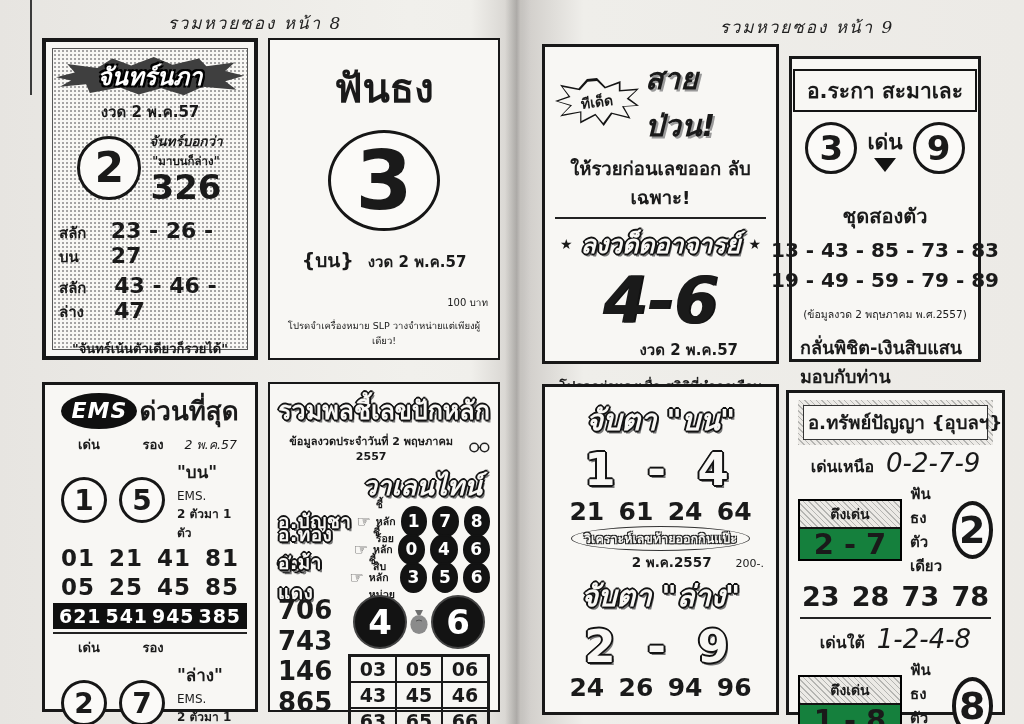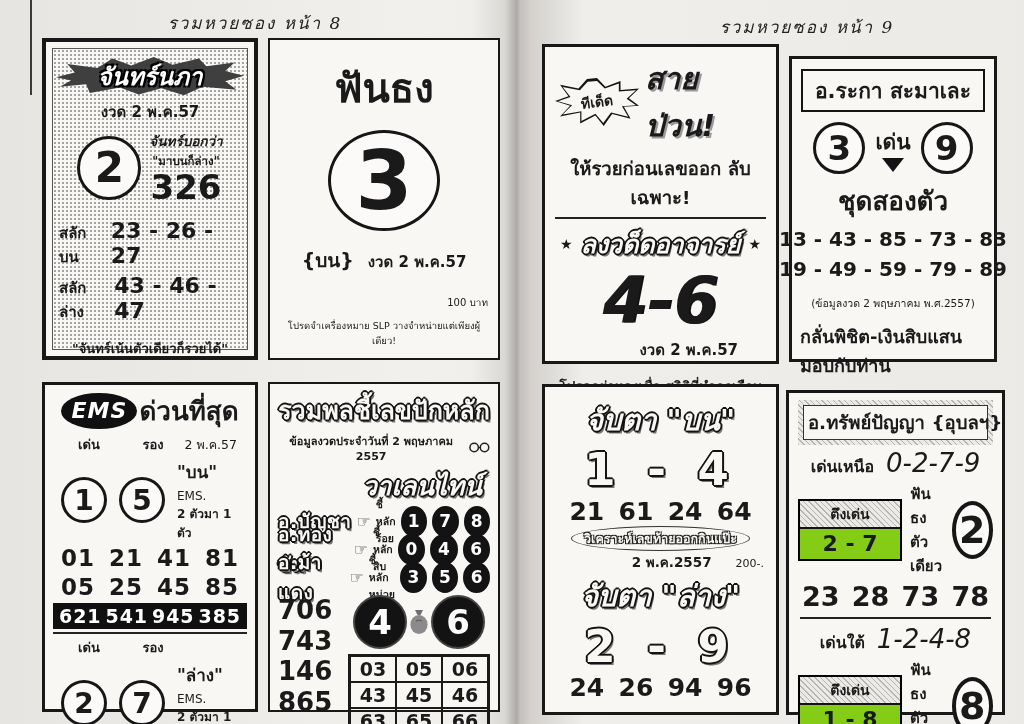--- a/index.html
+++ b/index.html
@@ -68,21 +68,21 @@
   .p5{left:542px;top:44px;width:237px;height:320px;padding:8px 10px;display:flex;
       flex-direction:column;align-items:center;gap:5px;}
   .badge{width:84px;height:48px;position:relative;flex:none;}
   .badge .s1,.badge .s2{position:absolute;clip-path:polygon(50% 0%,60% 18%,78% 6%,78% 25%,100% 22%,88% 42%,100% 58%,82% 60%,90% 85%,68% 75%,58% 100%,48% 78%,30% 95%,30% 72%,6% 80%,18% 58%,0% 48%,16% 38%,6% 14%,28% 22%,38% 2%);}
   .badge .s1{inset:0;background:#151515;}
   .badge .s2{inset:3px;background:#f8f7f4;}
   .badge .txt{position:absolute;inset:0;display:flex;align-items:center;justify-content:center;
       font-weight:bold;font-size:14px;transform:rotate(-7deg);}
 
   
-  .p6{left:789px;top:56px;width:208px;height:306px;padding:10px 8px;display:flex;
+  .p6{left:789px;top:56px;width:192px;height:306px;padding:10px 8px;display:flex;
       flex-direction:column;align-items:center;gap:6px;}
   .tbox{border:2.5px solid #141414;padding:3px 12px;font-weight:bold;font-size:21px;white-space:nowrap;}
   .tri{width:0;height:0;border-left:11px solid transparent;border-right:11px solid transparent;
        border-top:14px solid #131313;}
 
   
   .p7{left:542px;top:384px;width:237px;height:331px;padding:10px 12px;display:flex;
       flex-direction:column;align-items:center;justify-content:space-between;}
   .jrow{display:flex;justify-content:space-between;width:88%;font-weight:bold;font-size:25px;}
   .ovalban{border:1.8px solid #333;border-radius:50%;padding:1px 12px;}
@@ -90,21 +90,21 @@
   
   .p8{left:786px;top:390px;width:219px;height:325px;padding:7px 9px;display:flex;
       flex-direction:column;gap:3px;}
   .hatch{background:repeating-linear-gradient(45deg,#b5b5b2 0,#b5b5b2 1px,#eceae6 1px,#eceae6 4px);}
   .stitle{padding:5px;}
   .stitle .in{background:#f8f7f4;border:1px solid #333;font-weight:bold;font-size:18.5px;
       text-align:center;padding:2px 4px;white-space:nowrap;}
   .denrow{display:flex;align-items:baseline;gap:12px;justify-content:center;}
   .tung{border:2px solid #000000;width:100px;flex:none;}
   .tung .tl{font-weight:bold;font-size:14px;text-align:center;padding:2px 0;}
-  .tung .tp{border-top:2px solid #131313;background:#84cc16;font-weight:bold;font-size:22px;
+  .tung .tp{border-top:2px solid #131313;background:#15803d;font-weight:bold;font-size:29px;
       text-align:center;line-height:30px;}
   .srow{display:flex;justify-content:space-between;padding:0 4px;font-weight:bold;font-size:27px;}
   .boxrow{display:flex;align-items:center;gap:8px;justify-content:space-between;}
 </style>
 </head>
 <body>
 
 <div class="edge-line"></div>
 <div class="fold"></div>
 <div class="hdr l">รวมหวยซอง หน้า 8</div>
@@ -149,21 +149,21 @@
 </section>
 
 <section class="panel p3">
   <div class="row" style="justify-content:center;gap:2px;">
     <span class="emsoval">EMS</span>
     <span class="b" style="font-size:26px;">ด่วนที่สุด</span>
   </div>
   <div class="lblrow">
     <span style="width:52px;text-align:center;">เด่น</span>
     <span style="width:52px;text-align:center;margin-left:12px;">รอง</span>
-    <span style="flex:1;text-align:right;font-weight:normal;font-size:12.5px;">2 พ.ค.57</span>
+    <span style="flex:1;text-align:right;font-weight:normal;font-size:12.5px;font-style:italic;">2 พ.ค.57</span>
   </div>
   <div class="row" style="gap:12px;padding:0 8px;">
     <div class="ring" style="width:46px;height:46px;font-size:28px;">1</div>
     <div class="ring" style="width:46px;height:46px;font-size:28px;">5</div>
     <div class="col" style="flex:1;align-items:center;">
       <span><span class="b" style="font-size:17px;">"บน"</span>
       <span style="font-size:12px;">EMS.</span></span>
       <span class="b" style="font-size:12px;">2 ตัวมา 1 ตัว</span>
     </div>
   </div>
@@ -297,21 +297,21 @@
 <section class="panel p6">
   <div class="tbox">อ.ระกา สะมาเละ</div>
   <div class="row" style="gap:10px;margin-top:4px;">
     <div class="ring" style="width:52px;height:52px;font-size:34px;">3</div>
     <div class="col" style="align-items:center;">
       <span class="b" style="font-size:21px;">เด่น</span>
       <div class="tri"></div>
     </div>
     <div class="ring" style="width:52px;height:52px;font-size:34px;">9</div>
   </div>
-  <div class="b" style="font-size:26px;">ชุดสองตัว</div>
+  <div class="b" style="font-size:20px;margin-top:20px;">ชุดสองตัว</div>
   <div class="b" style="font-size:20px;white-space:nowrap;">13 - 43 - 85 - 73 - 83</div>
   <div class="b" style="font-size:20px;white-space:nowrap;">19 - 49 - 59 - 79 - 89</div>
   <div style="font-size:10.5px;margin-top:8px;">(ข้อมูลงวด 2 พฤษภาคม  พ.ศ.2557)</div>
   <div class="b" style="font-size:18px;margin-top:4px;">กลั่นพิชิต-เงินสิบแสนมอบกับท่าน</div>
 </section>
 
 <section class="panel p7">
   <div class="ol it" style="font-size:29px;">จับตา "บน"</div>
   <div class="ol" style="font-size:45px;letter-spacing:8px;">1 - 4</div>
   <div class="jrow">

